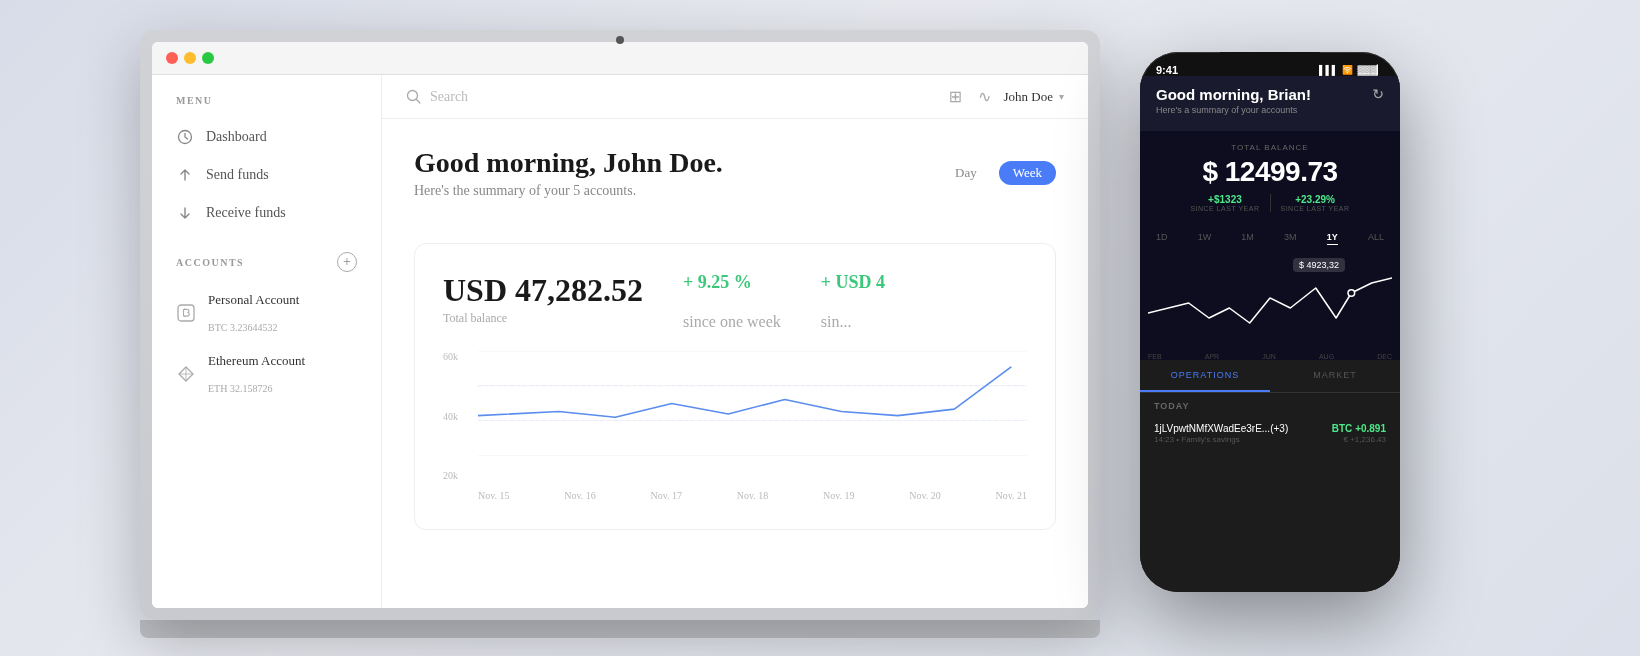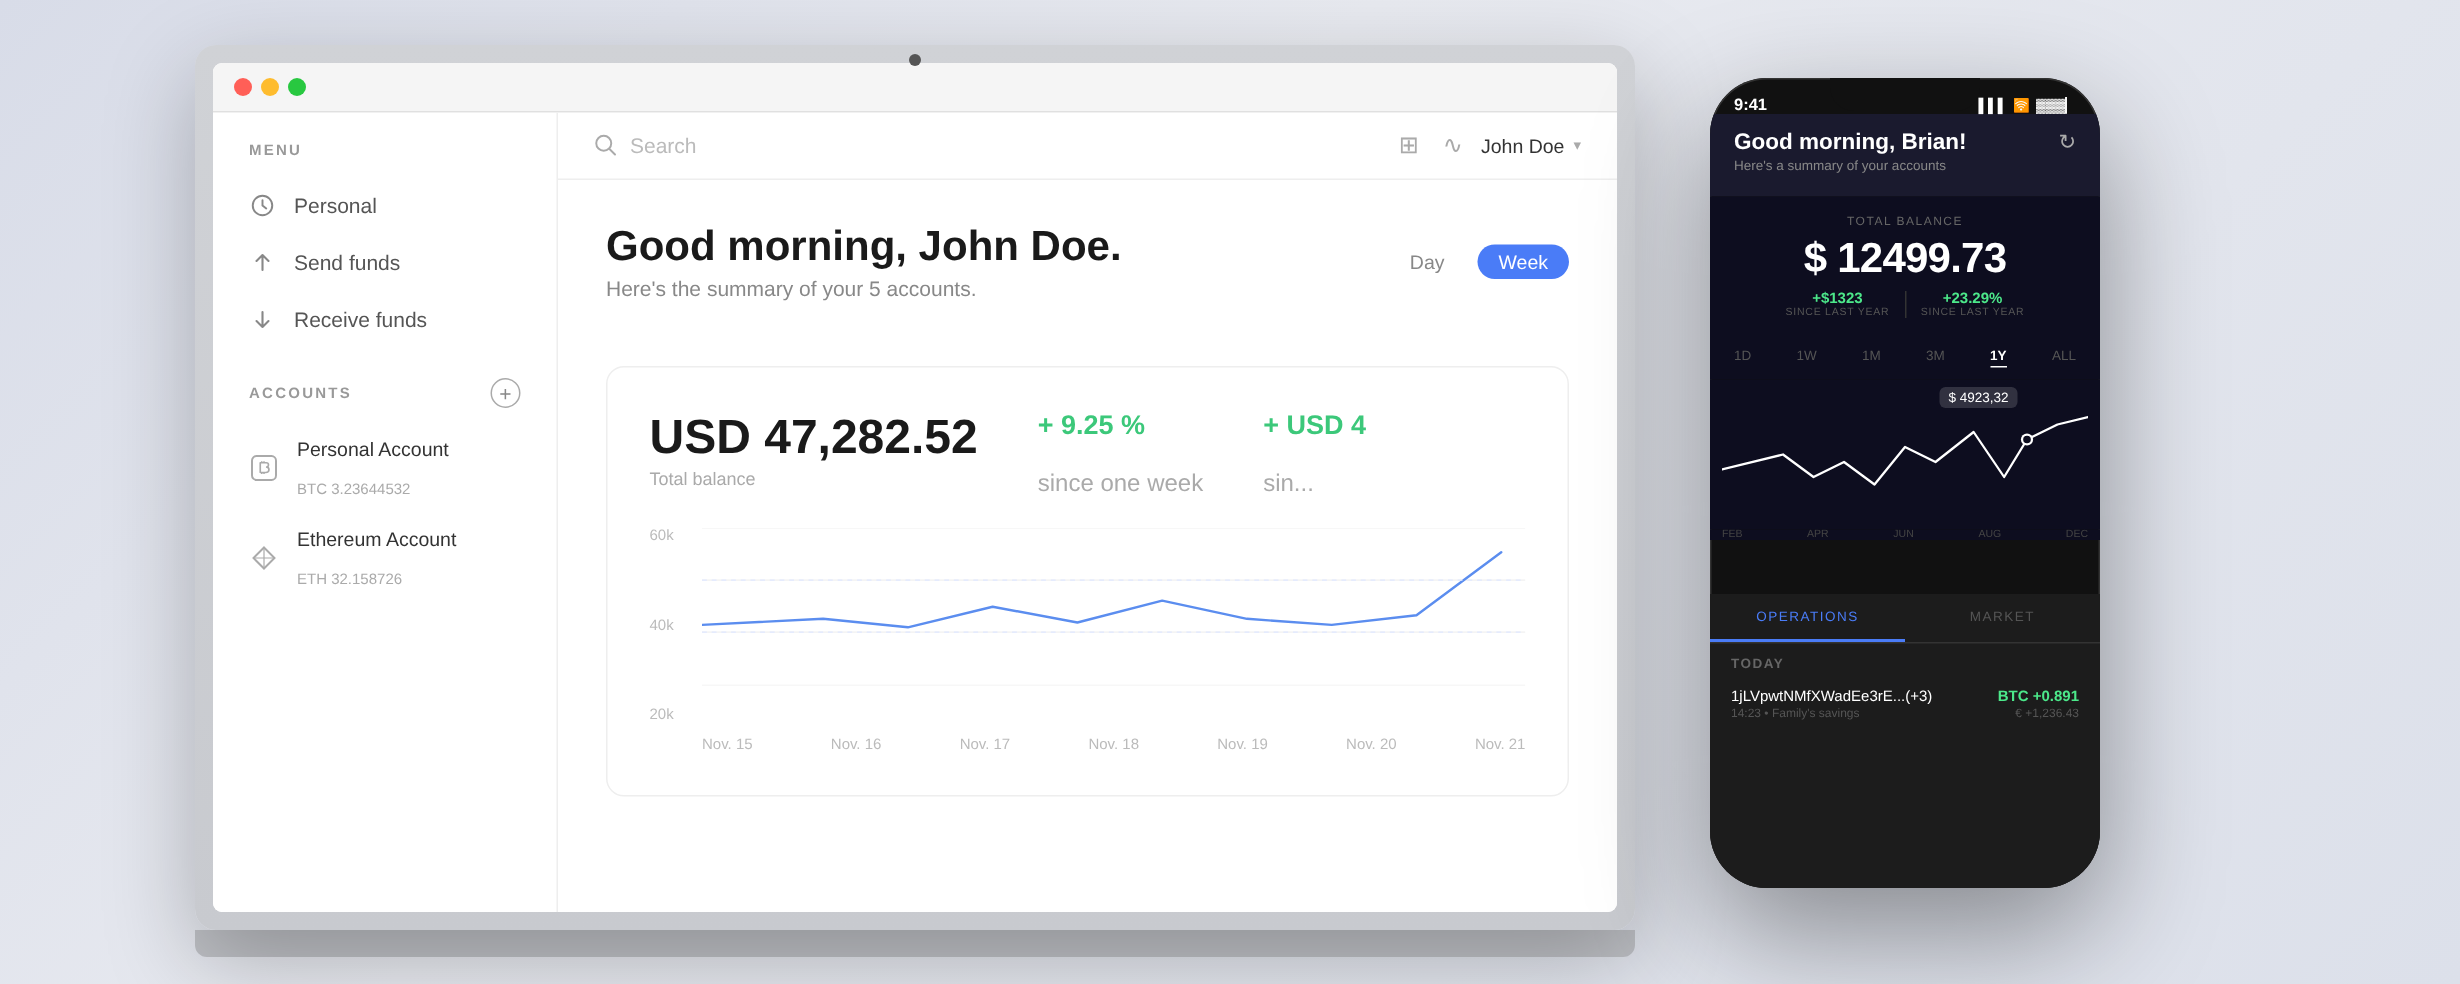--- a/index.html
+++ b/index.html
@@ -12,24 +12,25 @@
       align-items: center;
       justify-content: center;
       font-family: -apple-system, BlinkMacSystemFont, 'Segoe UI', sans-serif;
       overflow: hidden;
       position: relative;
     }
 
     
     .laptop {
       position: absolute;
-      left: 130px;
+      left: 140px;
       top: 30px;
       width: 960px;
       height: 610px;
+      font-family: Liberation Serif, serif;
     }
 
     .laptop-outer {
       width: 960px;
       height: 590px;
       background: linear-gradient(180deg, #d0d2d6 0%, #c8cacf 100%);
       border-radius: 14px;
       padding: 12px;
       box-shadow: 0 20px 60px rgba(0,0,0,0.25);
       position: relative;
@@ -527,21 +528,20 @@
     .phone-chart-xlabel {
       font-size: 7px;
       color: #444;
     }
 
     .phone-bottom {
       background: #1c1c1c;
       flex: 1;
       display: flex;
       flex-direction: column;
-      margin-top: 36px;
     }
 
     .phone-tabs {
       display: flex;
       border-bottom: 1px solid #333;
     }
 
     .phone-tab {
       flex: 1;
       text-align: center;
@@ -625,21 +625,21 @@
         <div class="sidebar">
           <div class="sidebar-section-label">MENU</div>
 
           <div class="sidebar-item">
             <div class="sidebar-item-icon">
               <svg width="16" height="16" viewBox="0 0 16 16" fill="none">
                 <circle cx="8" cy="8" r="6.5" stroke="#888" stroke-width="1.3"></circle>
                 <path d="M8 4.5V8L10.5 10" stroke="#888" stroke-width="1.3" stroke-linecap="round"></path>
               </svg>
             </div>
-            <span>Personal</span>
+            <span>Dashboard</span>
           </div>
 
           <div class="sidebar-item">
             <div class="sidebar-item-icon">
               <svg width="14" height="14" viewBox="0 0 14 14" fill="none">
                 <path d="M7 12V2M3 6L7 2L11 6" stroke="#888" stroke-width="1.4" stroke-linecap="round" stroke-linejoin="round"></path>
               </svg>
             </div>
             <span>Send funds</span>
           </div>

